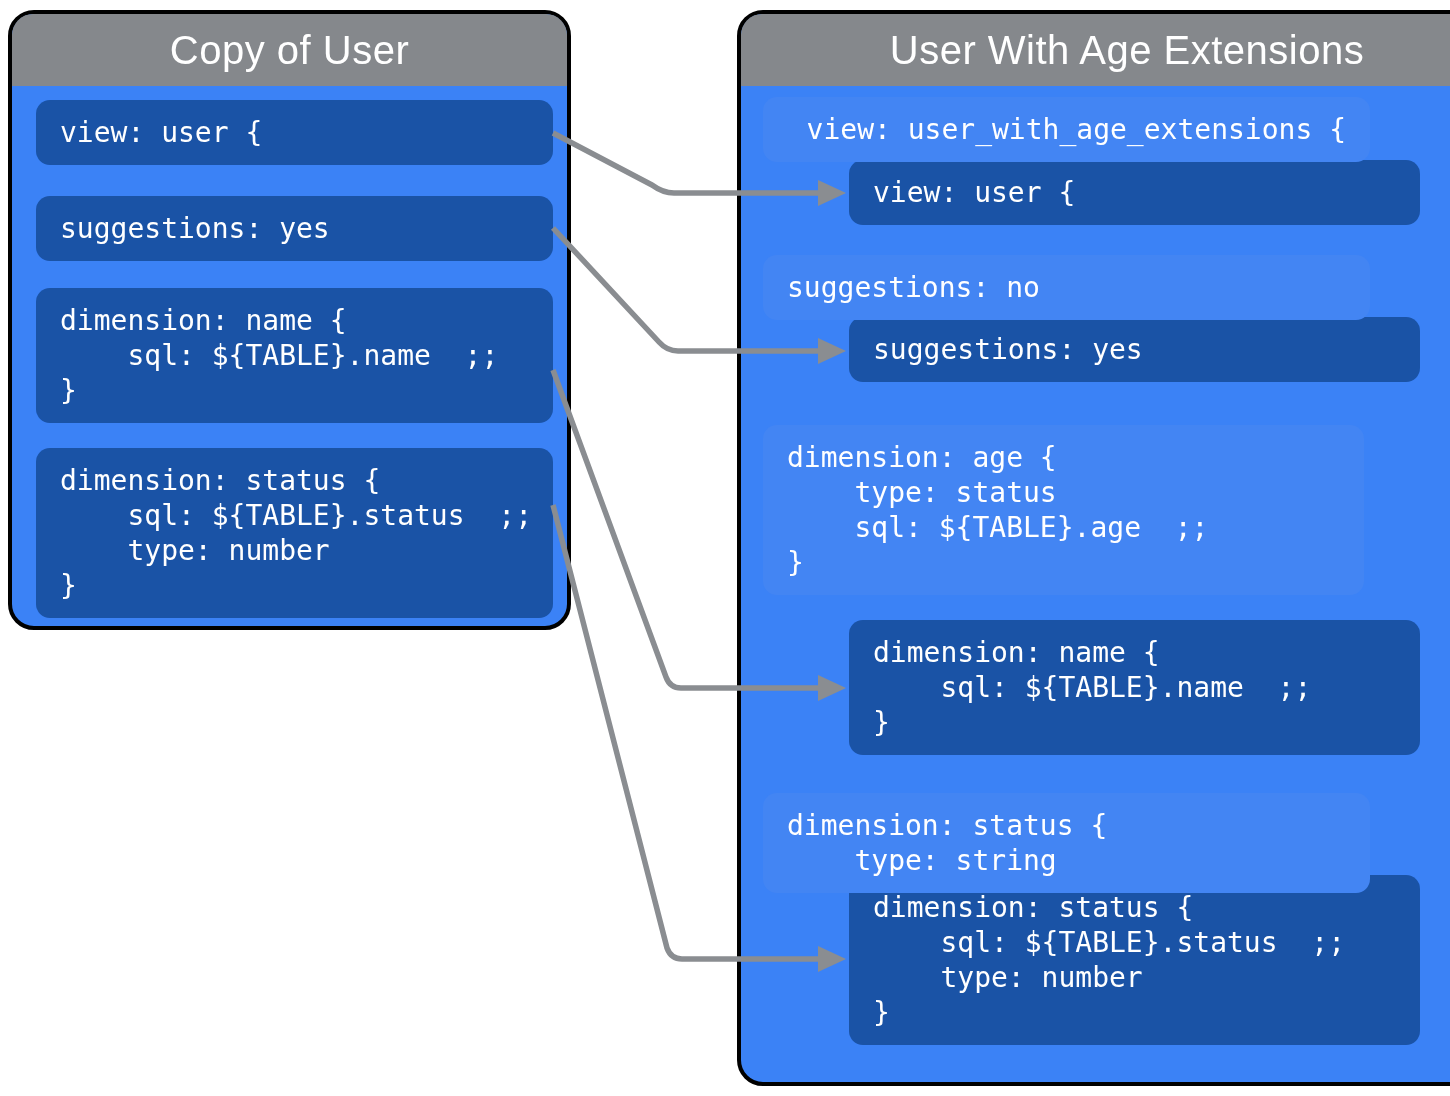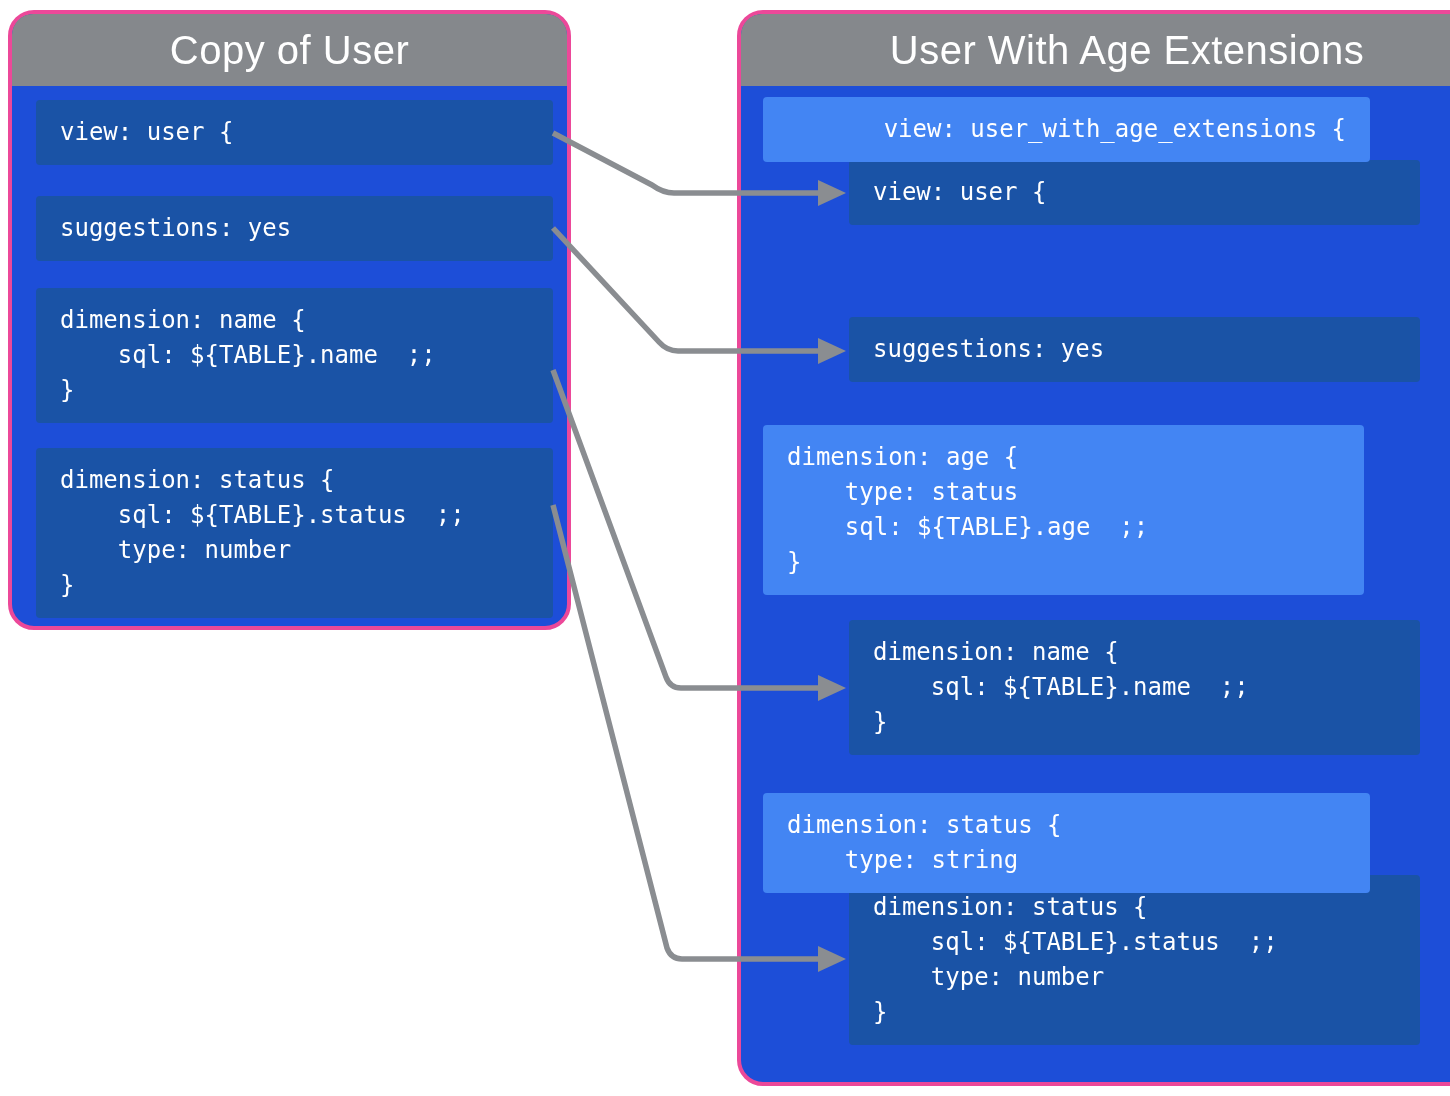--- a/index.html
+++ b/index.html
@@ -1,25 +1,25 @@
 <!DOCTYPE html>
 <html><head>
 <meta charset="utf-8">
 <style>
   html,body{margin:0;padding:0;background:#ffffff;}
   .canvas{position:relative;width:1450px;height:1096px;background:#ffffff;overflow:hidden;
           font-family:"Liberation Sans", sans-serif;}
-  .panel{position:absolute;background:#1d4ed8;border:4px solid #ec4899;border-radius:26px;
+  .panel{position:absolute;background:#3b82f6;border:4px solid #000000;border-radius:26px;
          box-sizing:border-box;}
   .panel-header{position:absolute;left:0;top:0;right:0;height:72px;background:#85888C;
                 border-radius:21px 21px 0 0;display:flex;align-items:center;justify-content:center;}
   .panel-title{color:#ffffff;font-size:40px;font-weight:500;letter-spacing:.5px;}
-  pre.code{position:absolute;margin:0;box-sizing:border-box;border-radius:4px;
+  pre.code{position:absolute;margin:0;box-sizing:border-box;border-radius:14px;
            padding:15px 24px;font-family:"DejaVu Sans Mono","Liberation Mono",monospace;
-           font-size:24px;line-height:35px;color:#ffffff;white-space:pre;}
+           font-size:28px;line-height:35px;color:#ffffff;white-space:pre;}
   .dark{background:#1A53A6;}
   .light{background:#4385F3;z-index:2;}
   .behind{z-index:1;}
   svg.connectors{position:absolute;left:0;top:0;z-index:5;pointer-events:none;}
 </style>
 </head>
 <body>
 
 <div class="canvas">
 
@@ -40,20 +40,21 @@
 
   <section class="panel" style="left:737px;top:10px;width:780px;height:1076px;">
     <header class="panel-header">
       <span class="panel-title">User With Age Extensions</span>
     </header>
 
     <pre class="code dark behind" style="left:108px;top:146px;width:571px;">view: user {</pre>
     <pre class="code light" style="left:22px;top:83px;width:607px;text-align:right;">view: user_with_age_extensions {</pre>
 
     <pre class="code dark behind" style="left:108px;top:303px;width:571px;">suggestions: yes</pre>
+    <pre class="code light" style="left:22px;top:241px;width:607px;">suggestions: no</pre>
 
     <pre class="code light" style="left:22px;top:411px;width:601px;">dimension: age {
     type: status
     sql: ${TABLE}.age  ;;
 }</pre>
 
     <pre class="code dark behind" style="left:108px;top:606px;width:571px;">dimension: name {
     sql: ${TABLE}.name  ;;
 }</pre>
 

